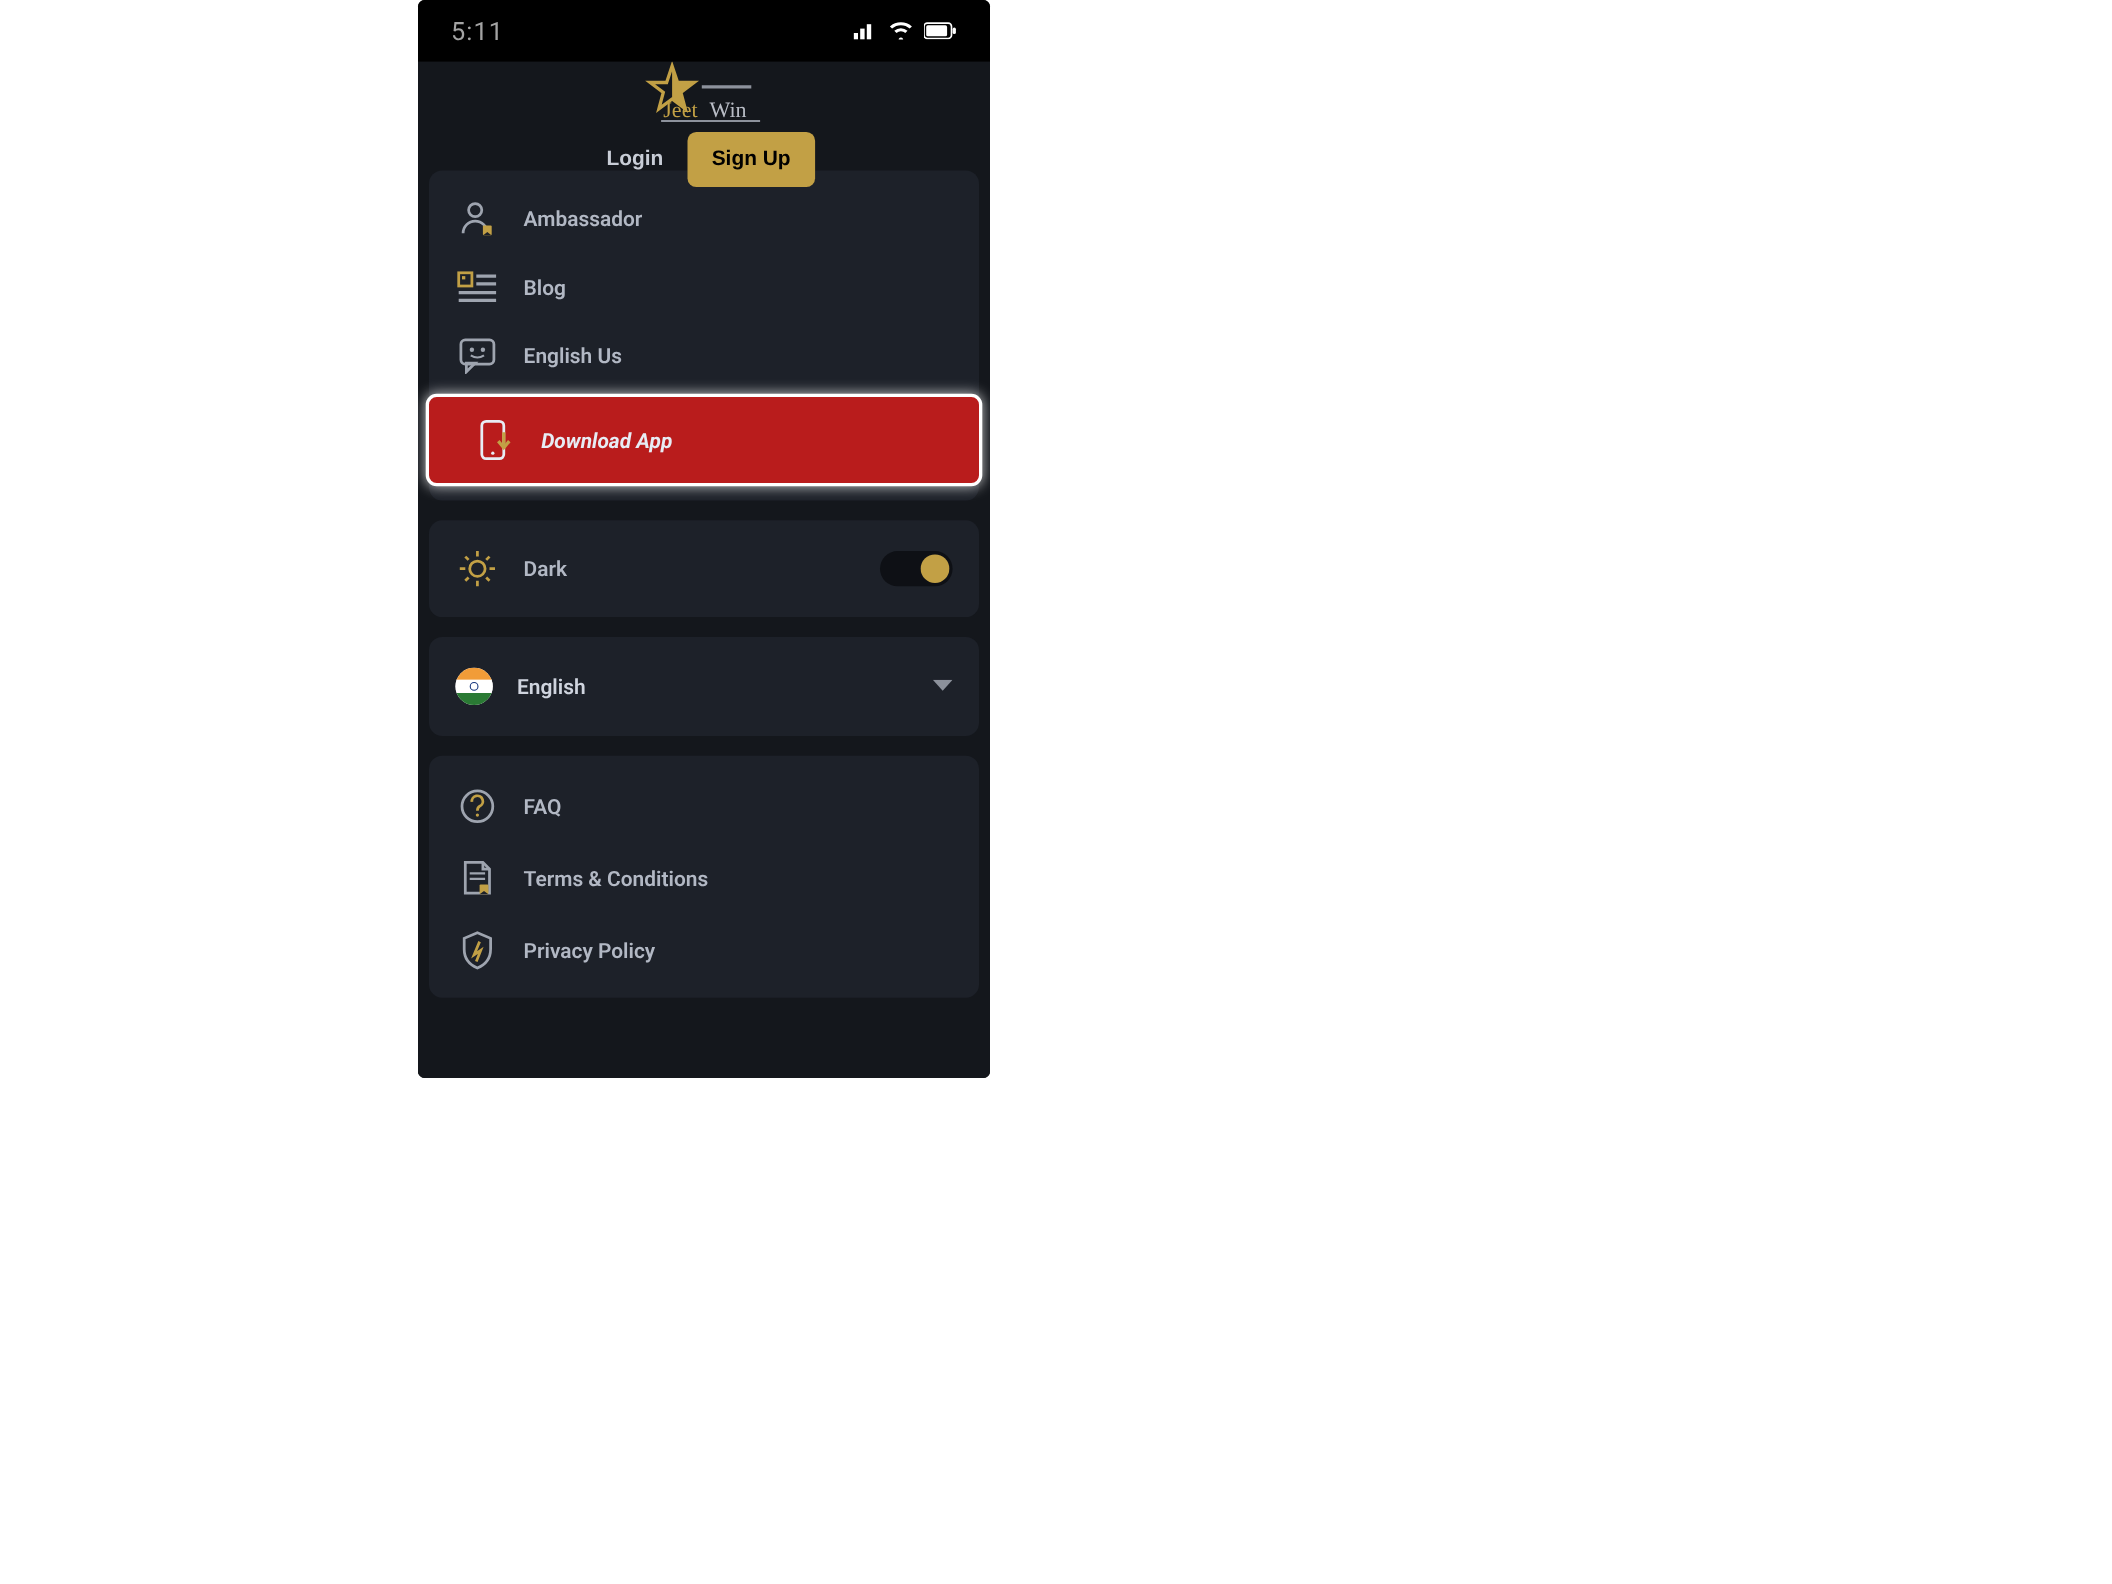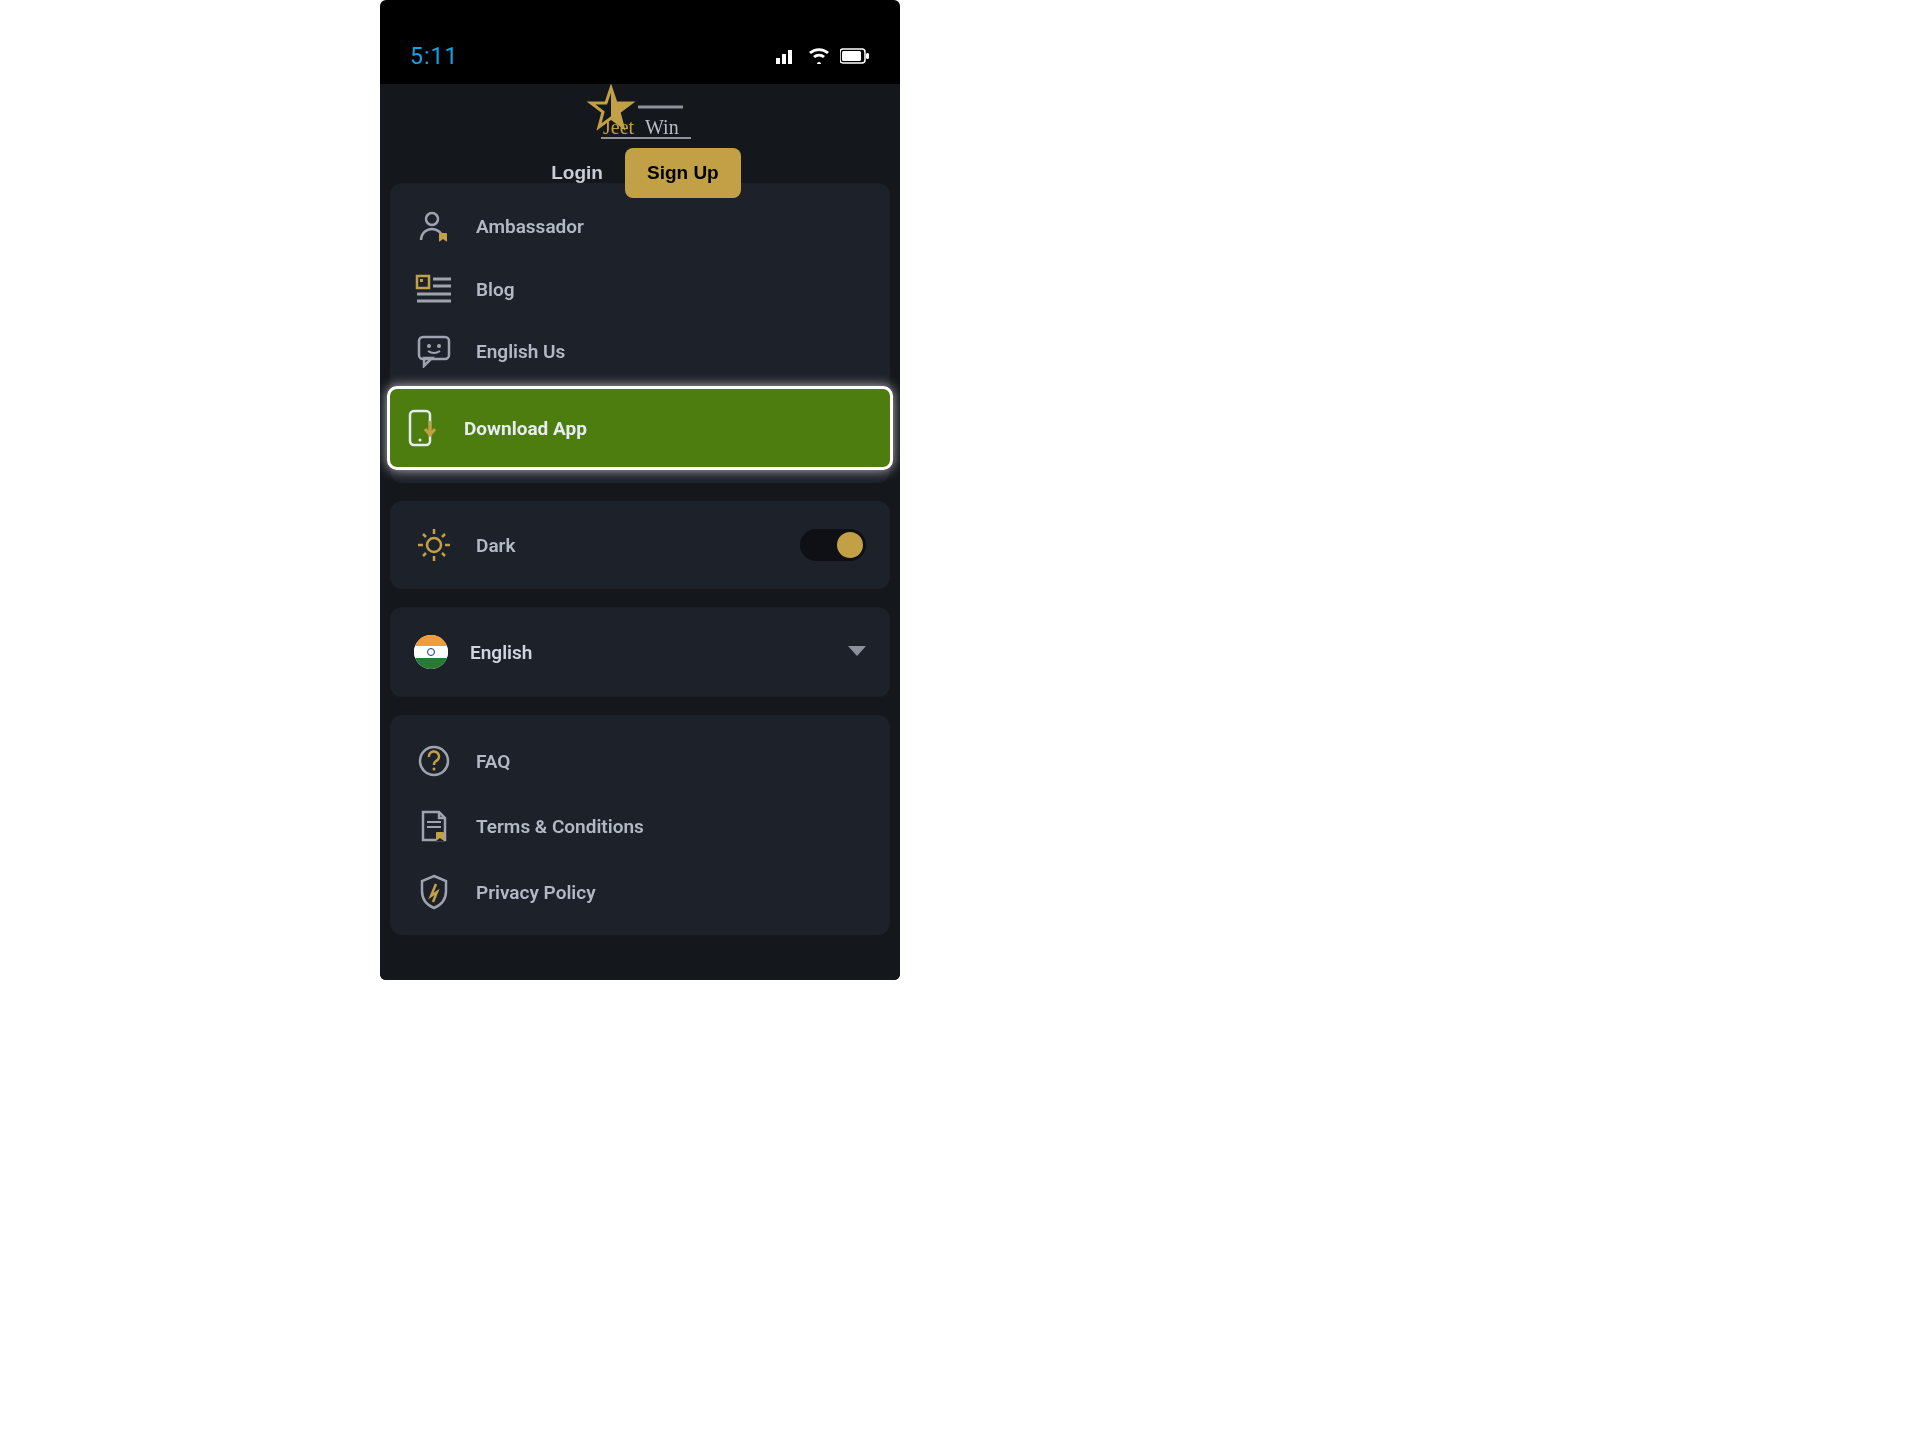--- a/index.html
+++ b/index.html
@@ -20,22 +20,21 @@
     overflow: hidden;
     position: relative;
   }
   .status-bar {
     height: 56px;
     background: #000;
     display: flex;
     align-items: center;
     justify-content: space-between;
     padding: 0 30px;
-    color: #0ea5e9;
-    margin-top: 28px;
+    color: #a3a3a3;
   }
   .status-time { font-size: 23px; font-weight: 400; letter-spacing: 1px; }
   .status-icons { display: flex; align-items: center; gap: 10px; }
   .app-screen {
     background: #14171c;
     height: calc(100% - 56px);
     overflow: hidden;
   }
   .header {
     height: 81px;
@@ -77,26 +76,27 @@
     padding: 15px 24px;
     gap: 22px;
     cursor: pointer;
   }
   .menu-item span.label {
     color: #b2b8c4;
     font-size: 19px;
     font-weight: 600;
   }
   .menu-item.highlighted {
-    background: #4d7c0f;
+    background: #b91c1c;
     border-radius: 10px;
     border: 3px solid #fff;
     box-shadow: 0 0 12px rgba(255,255,255,0.7);
     margin: 3px -3px 3px -3px;
-    padding: 20px 12px;
+    padding: 20px 40px;
+    font-style: italic;
   }
   .menu-item.highlighted span.label { color: #e7ecf4; font-weight: 700; }
   .card.menu1 { padding: 10px 0; }
   .theme-item {
     display: flex;
     align-items: center;
     padding: 26px 24px;
     gap: 22px;
     justify-content: space-between;
   }

